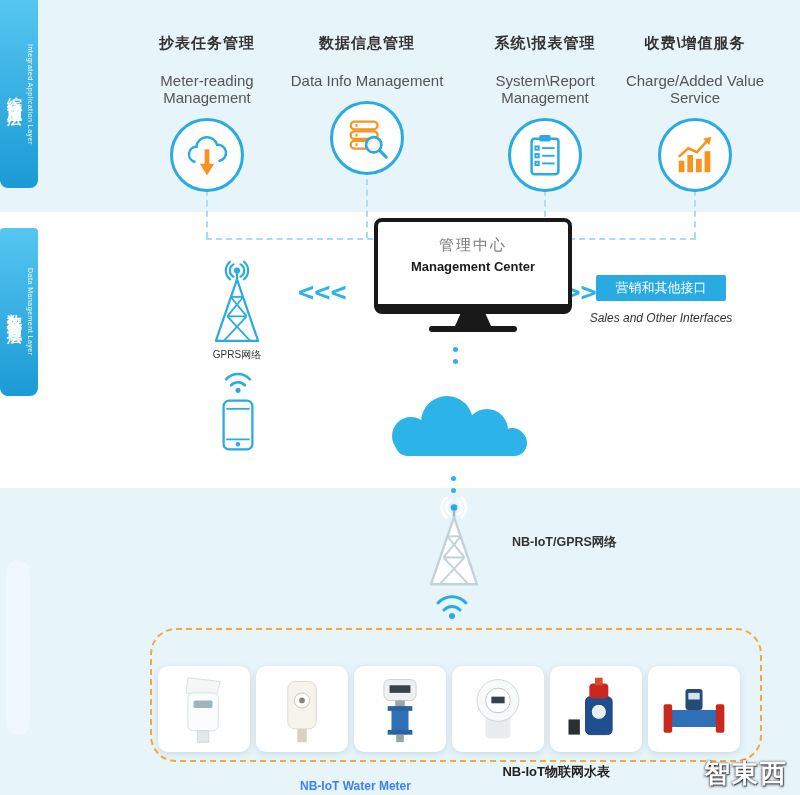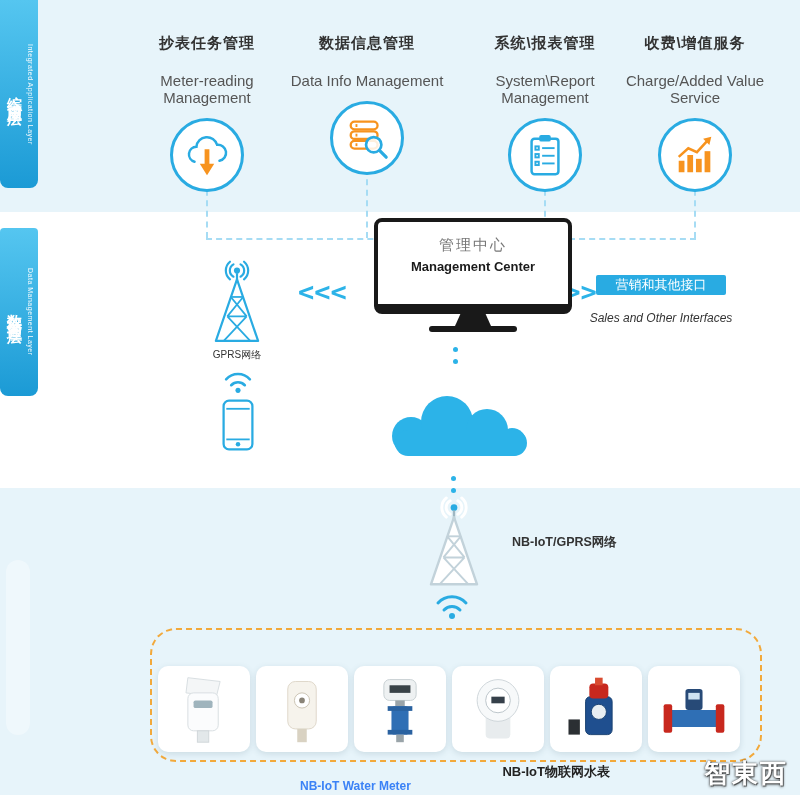--- a/index.html
+++ b/index.html
@@ -42,21 +42,21 @@
   .mc-en { font-size:13px; color:#1a1a1a; font-weight:bold; margin-top:4px; }
   .monitor-neck { width:36px; height:12px; background:#191919; margin:0 auto;
     clip-path:polygon(15% 0,85% 0,100% 100%,0 100%); }
   .monitor-base { width:88px; height:6px; background:#191919; border-radius:3px; margin:0 auto; }
 
   .chev { position:absolute; top:276px; color:#2cb3e8; font-size:27px; font-weight:bold;
     font-family:"DejaVu Sans Mono",monospace; z-index:2; }
   .chev-left  { left:298px; }
   .chev-right { left:548px; }
 
-  .sales-box { position:absolute; left:596px; top:275px; width:130px; height:20px; background:#29abe2;
+  .sales-box { position:absolute; left:596px; top:275px; width:130px; height:26px; background:#29abe2;
     color:#fff; font-size:13px; display:flex; align-items:center; justify-content:center; border-radius:2px; }
   .sales-sub { position:absolute; left:571px; top:311px; width:180px; text-align:center; font-size:12px; color:#333;font-style:italic; }
 
   .antenna-gprs { position:absolute; left:194px; top:260px; width:86px; height:88px; }
   .gprs-label { position:absolute; left:177px; top:348px; width:120px; text-align:center; font-size:10px; color:#333; }
   .wifi-mid { position:absolute; left:221px; top:368px; width:34px; height:26px; }
   .phone { position:absolute; left:220px; top:398px; width:36px; height:54px; }
 
   .dot { position:absolute; width:5px; height:5px; border-radius:50%; background:#2cb3e8; }
 

